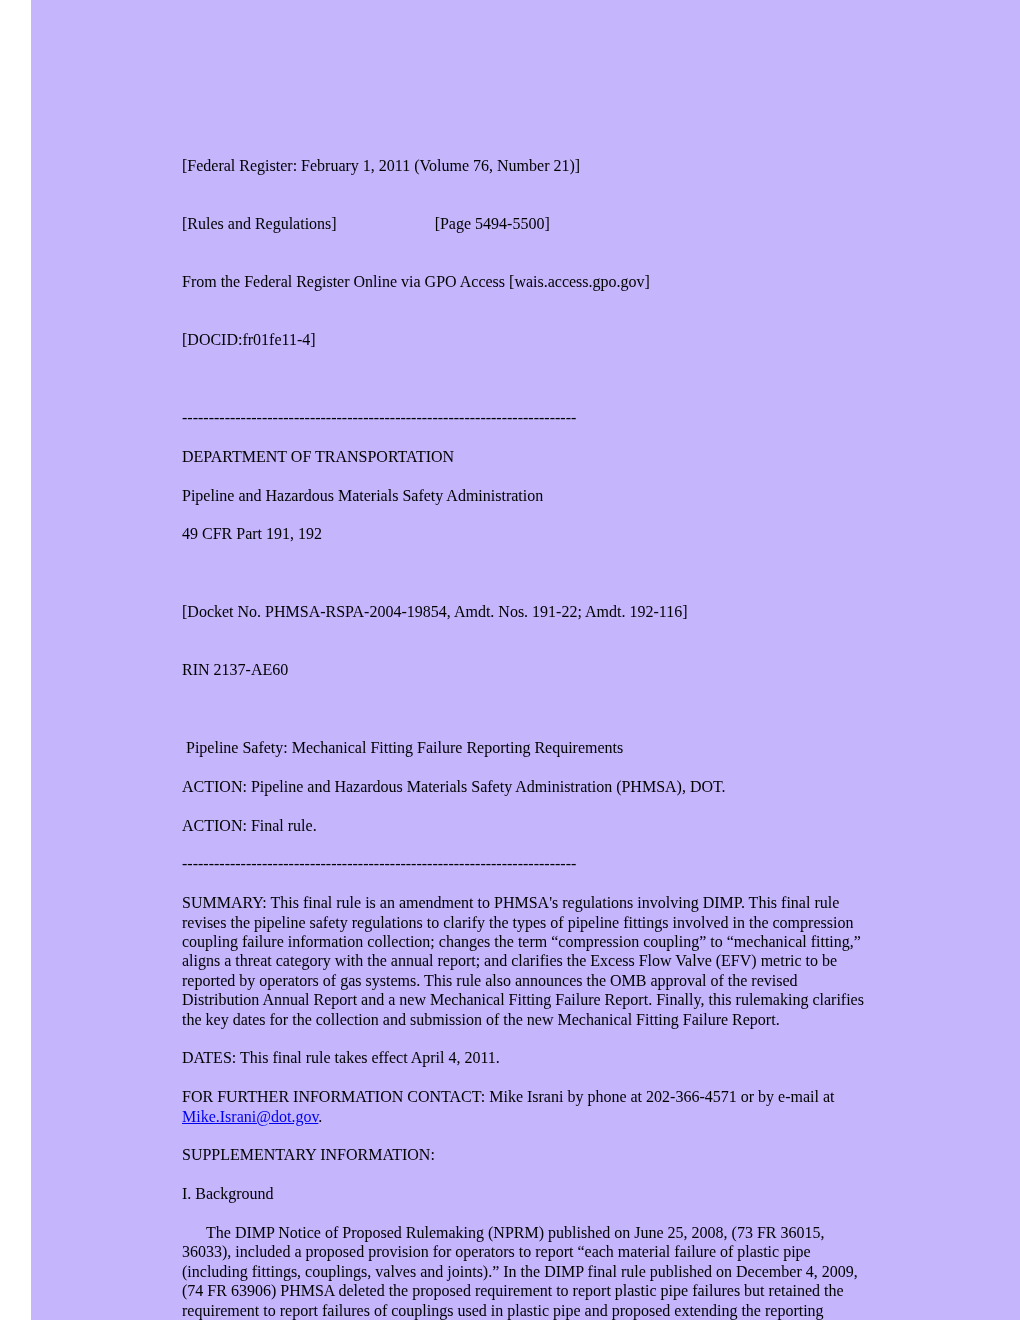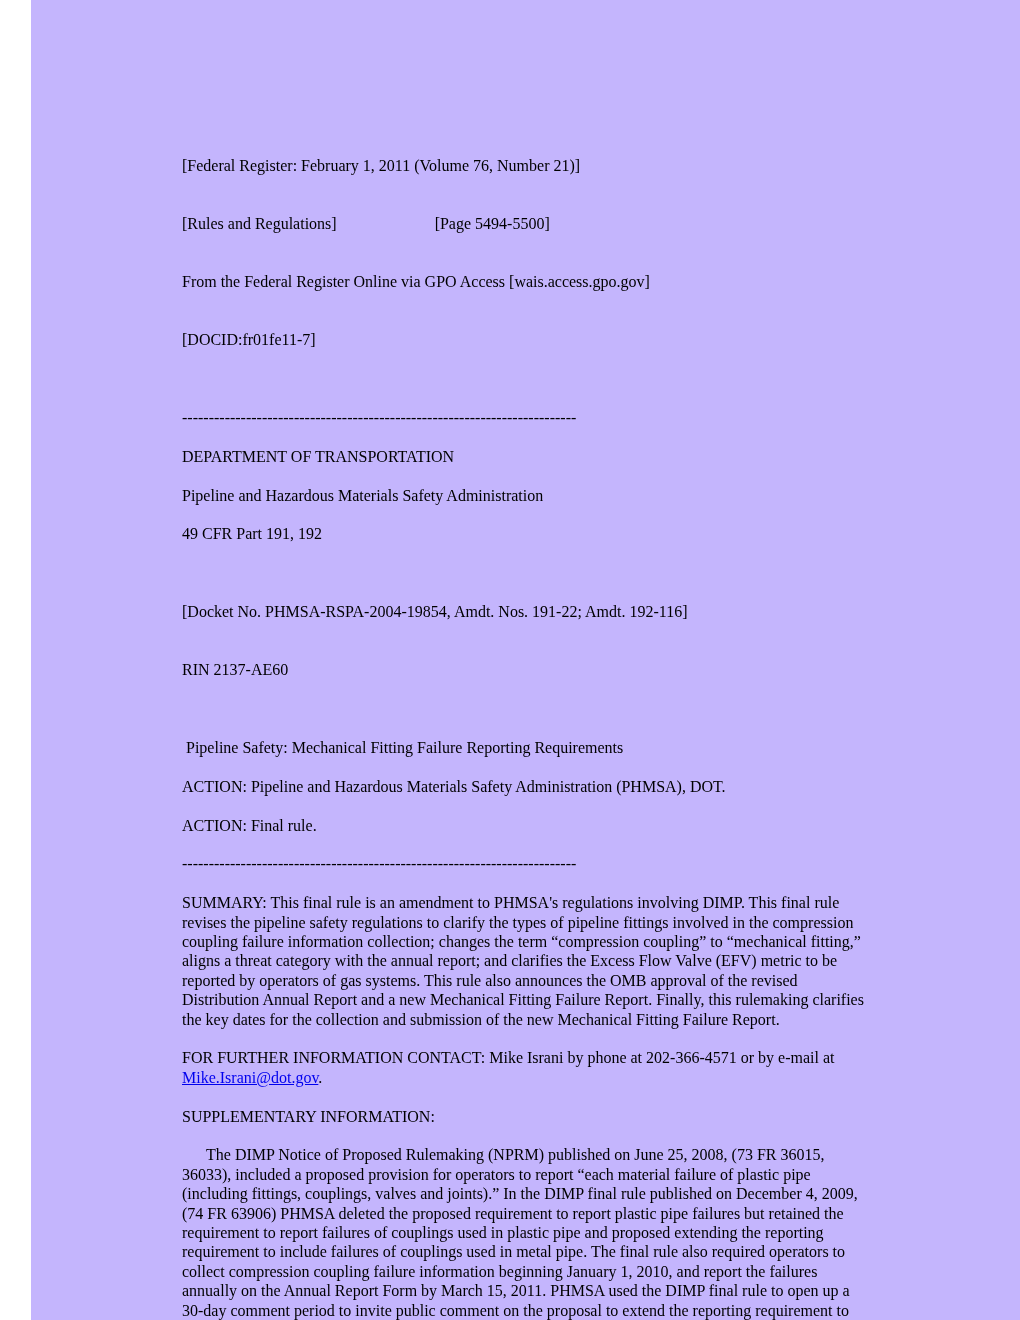--- a/index.html
+++ b/index.html
@@ -44,21 +44,21 @@
 </head>
 <body>
 
 <div class="page">
   <div class="doc">
 
     <div class="block">
       <div class="line">[Federal Register: February 1, 2011 (Volume 76, Number 21)]</div>
       <div class="line"><span>[Rules and Regulations]</span><span class="page-ref">[Page 5494-5500]</span></div>
       <div class="line">From the Federal Register Online via GPO Access [wais.access.gpo.gov]</div>
-      <div class="line">[DOCID:fr01fe11-7]</div>
+      <div class="line">[DOCID:fr01fe11-4]</div>
     </div>
 
     <div class="block">--------------------------------------------------------------------------</div>
 
     <div class="block">DEPARTMENT OF TRANSPORTATION</div>
 
     <div class="block">Pipeline and Hazardous Materials Safety Administration</div>
 
     <div class="block">49 CFR Part 191, 192</div>
 
@@ -76,26 +76,28 @@
     <div class="block">--------------------------------------------------------------------------</div>
 
     <div class="block">SUMMARY: This final rule is an amendment to PHMSA's regulations involving DIMP. This final rule
 revises the pipeline safety regulations to clarify the types of pipeline fittings involved in the compression
 coupling failure information collection; changes the term “compression coupling” to “mechanical fitting,”
 aligns a threat category with the annual report; and clarifies the Excess Flow Valve (EFV) metric to be
 reported by operators of gas systems. This rule also announces the OMB approval of the revised
 Distribution Annual Report and a new Mechanical Fitting Failure Report. Finally, this rulemaking clarifies
 the key dates for the collection and submission of the new Mechanical Fitting Failure Report.</div>
 
+    <div class="block">DATES: This final rule takes effect April 4, 2011.</div>
 
     <div class="block"><span>FOR FURTHER INFORMATION CONTACT: Mike Israni by phone at 202-366-4571 or by e-mail at
 </span><a class="email" href="#">Mike.Israni@dot.gov</a><span>.</span></div>
 
     <div class="block">SUPPLEMENTARY INFORMATION:</div>
 
+    <div class="block">I. Background</div>
 
     <div class="block">      The DIMP Notice of Proposed Rulemaking (NPRM) published on June 25, 2008, (73 FR 36015,
 36033), included a proposed provision for operators to report “each material failure of plastic pipe
 (including fittings, couplings, valves and joints).” In the DIMP final rule published on December 4, 2009,
 (74 FR 63906) PHMSA deleted the proposed requirement to report plastic pipe failures but retained the
 requirement to report failures of couplings used in plastic pipe and proposed extending the reporting
 requirement to include failures of couplings used in metal pipe. The final rule also required operators to
 collect compression coupling failure information beginning January 1, 2010, and report the failures
 annually on the Annual Report Form by March 15, 2011. PHMSA used the DIMP final rule to open up a
 30-day comment period to invite public comment on the proposal to extend the reporting requirement to

